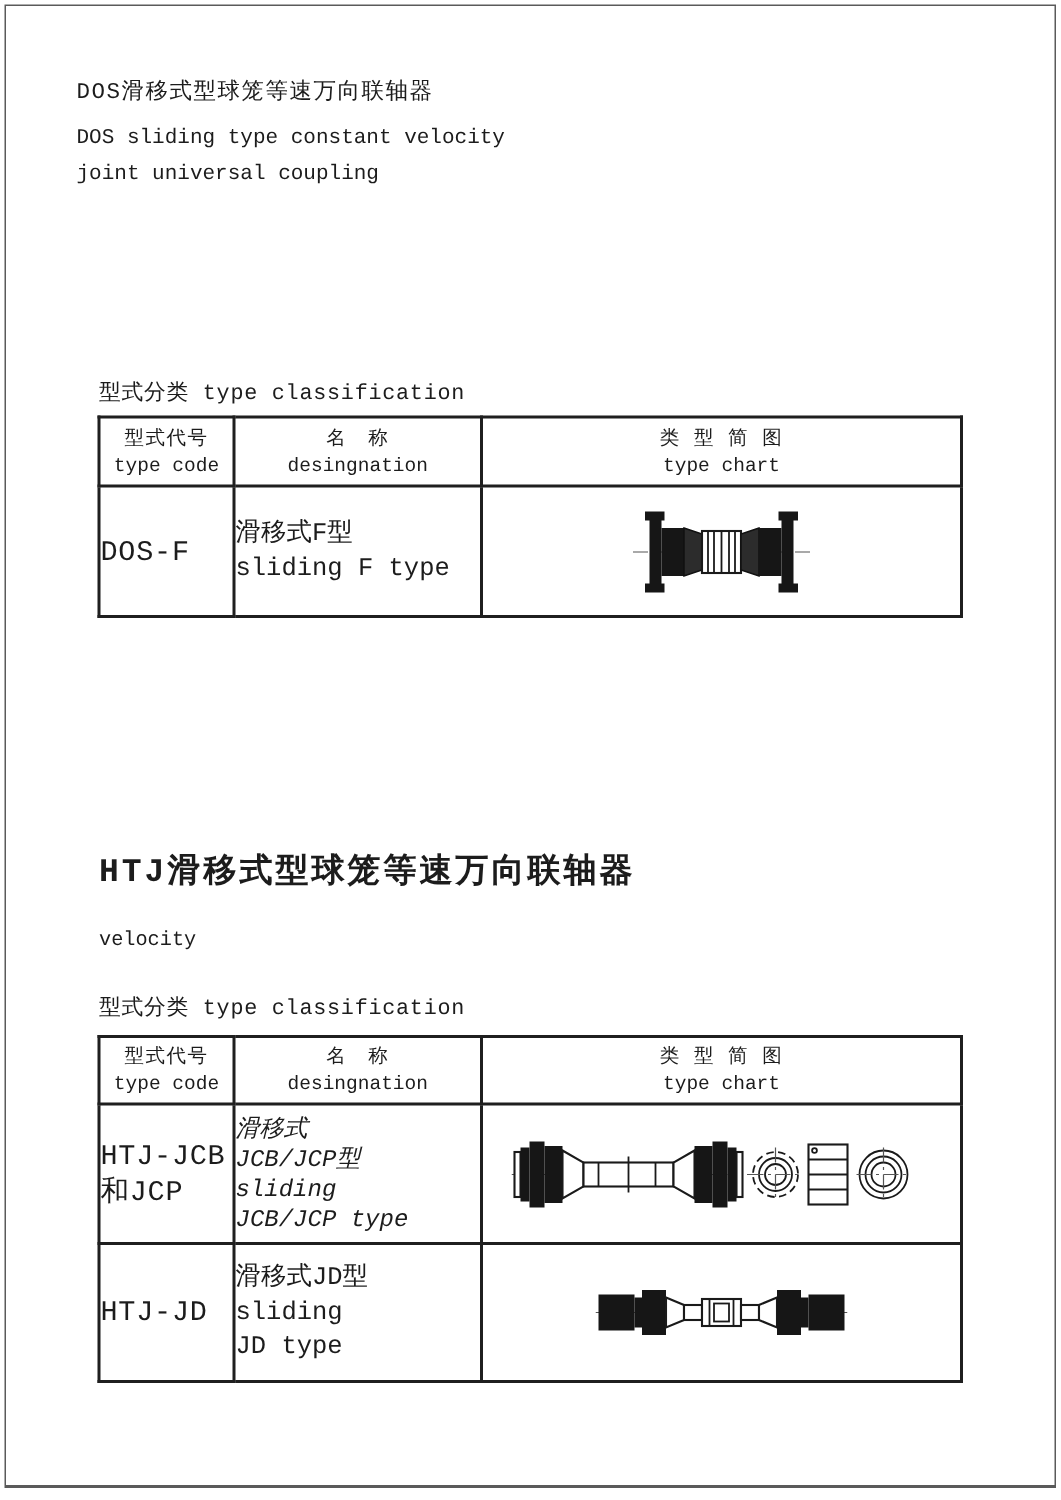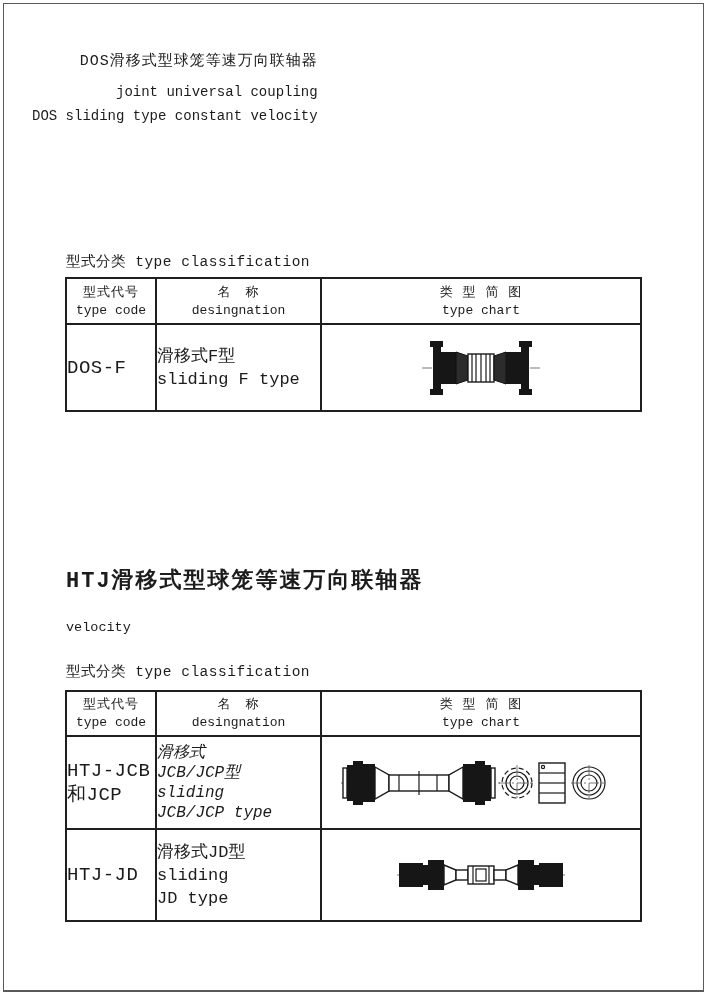--- a/index.html
+++ b/index.html
@@ -6,21 +6,21 @@
   body{
     width:707px;height:1000px;position:relative;background:#ffffff;
     font-family:"Liberation Mono","DejaVu Sans Mono",monospace;
     color:#1c1c1c;overflow:hidden;
   }
   .frame{
     position:absolute;left:3px;top:3px;right:3px;bottom:8px;
     border:1px solid #5a5a5a;border-bottom-width:2px;pointer-events:none;
   }
   
-  .head1{position:absolute;left:32px;top:50px;line-height:24px;text-align:right;}
+  .head1{position:absolute;left:51px;top:50px;line-height:24px;}
   .head1 .zh{font-size:15px;letter-spacing:1px;margin-bottom:6px;}
   .head1 .en{font-size:14px;}
   .head2{position:absolute;left:66px;top:570px;line-height:24px;}
   .head2 .zh{font-size:22px;letter-spacing:2px;font-weight:600;margin-bottom:22px;}
   .head2 .en{font-size:13.5px;}
   .caption{position:absolute;left:66px;font-size:14.5px;letter-spacing:0.5px;}
   .cap1{top:252px;}
   .cap2{top:662px;}
   
   table.t{
@@ -57,22 +57,22 @@
   .cl{fill:none;stroke:#555;stroke-width:0.8;stroke-dasharray:10 3 2 3;}
 </style>
 </head>
 <body>
 
 <div>
   <div class="frame"></div>
 
   <header class="head1">
     <div class="zh">DOS滑移式型球笼等速万向联轴器</div>
+    <div class="en">DOS sliding type constant velocity</div>
     <div class="en">joint universal coupling</div>
-    <div class="en">DOS sliding type constant velocity</div>
   </header>
 
   <div class="caption cap1">型式分类 type classification</div>
 
   <table class="t t1">
     <colgroup>
         <col class="c-code">
         <col class="c-name">
         <col class="c-chart">
       </colgroup>

